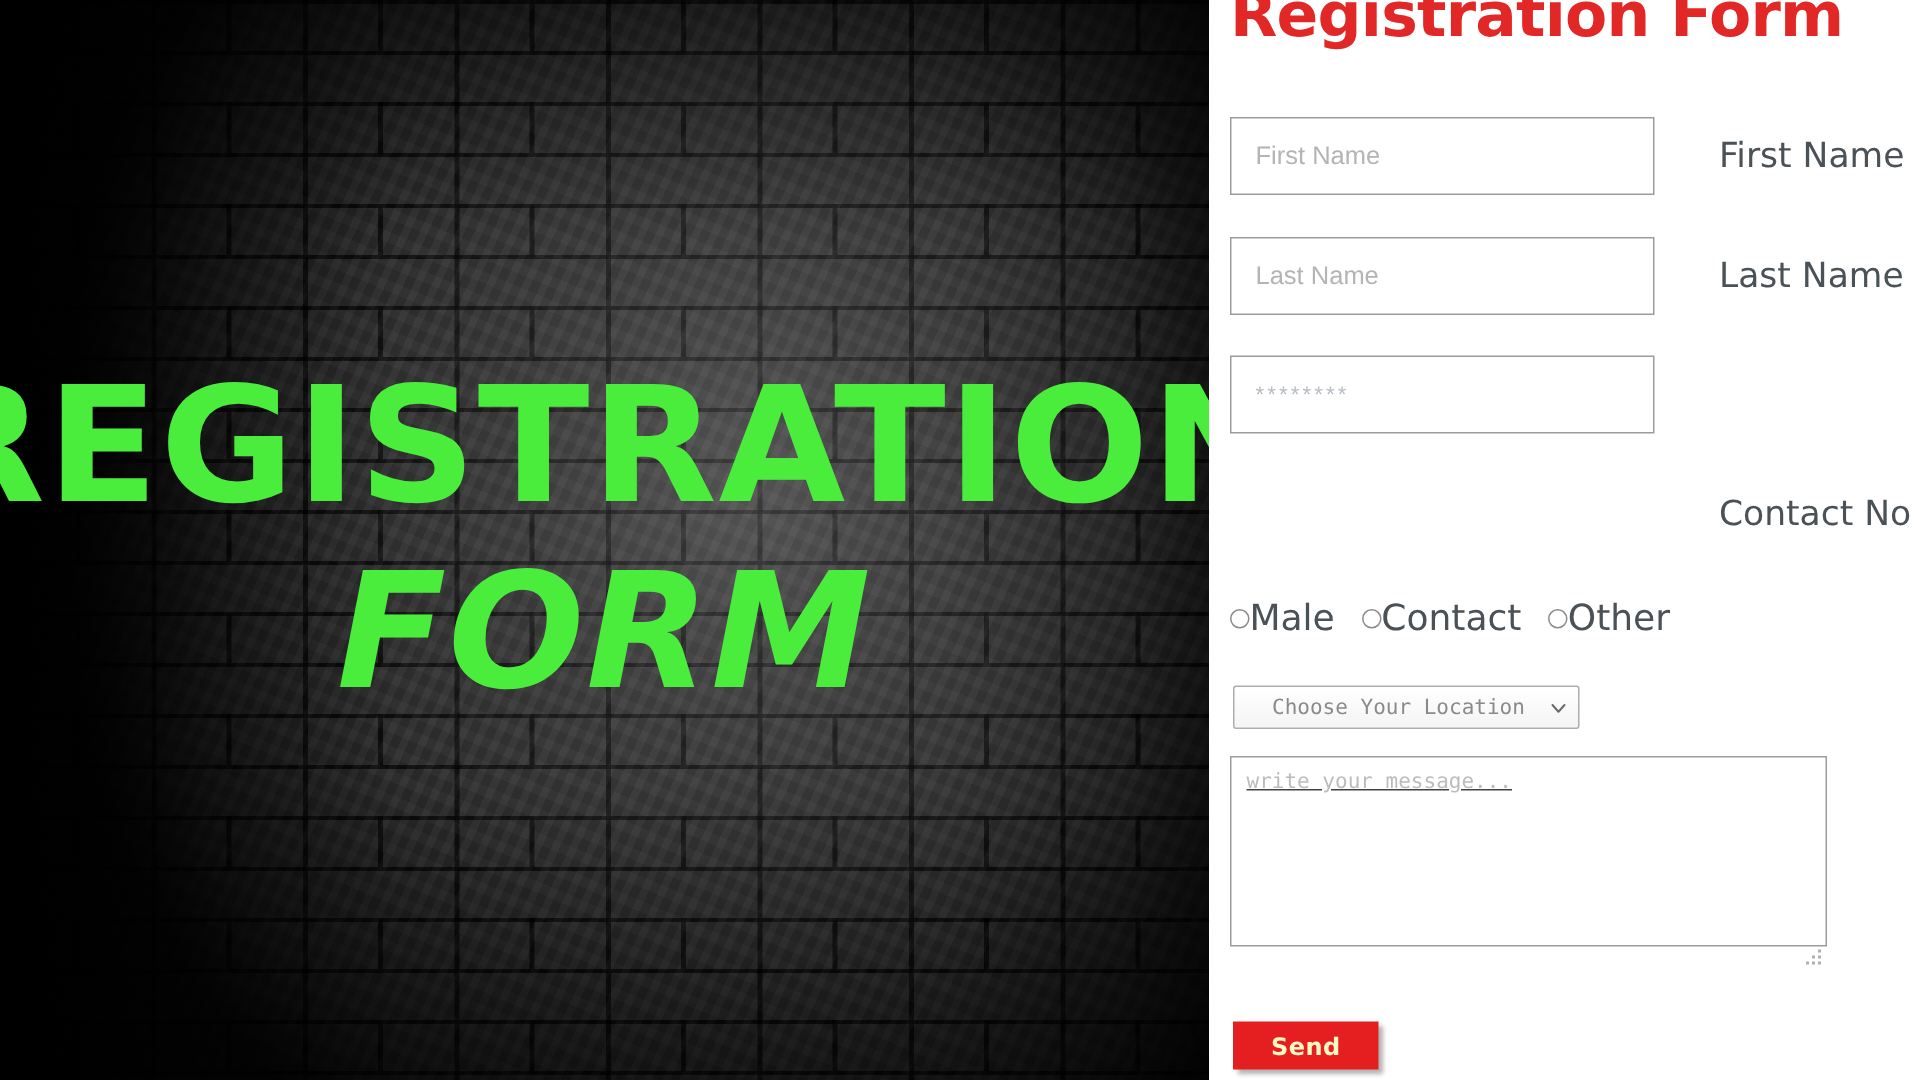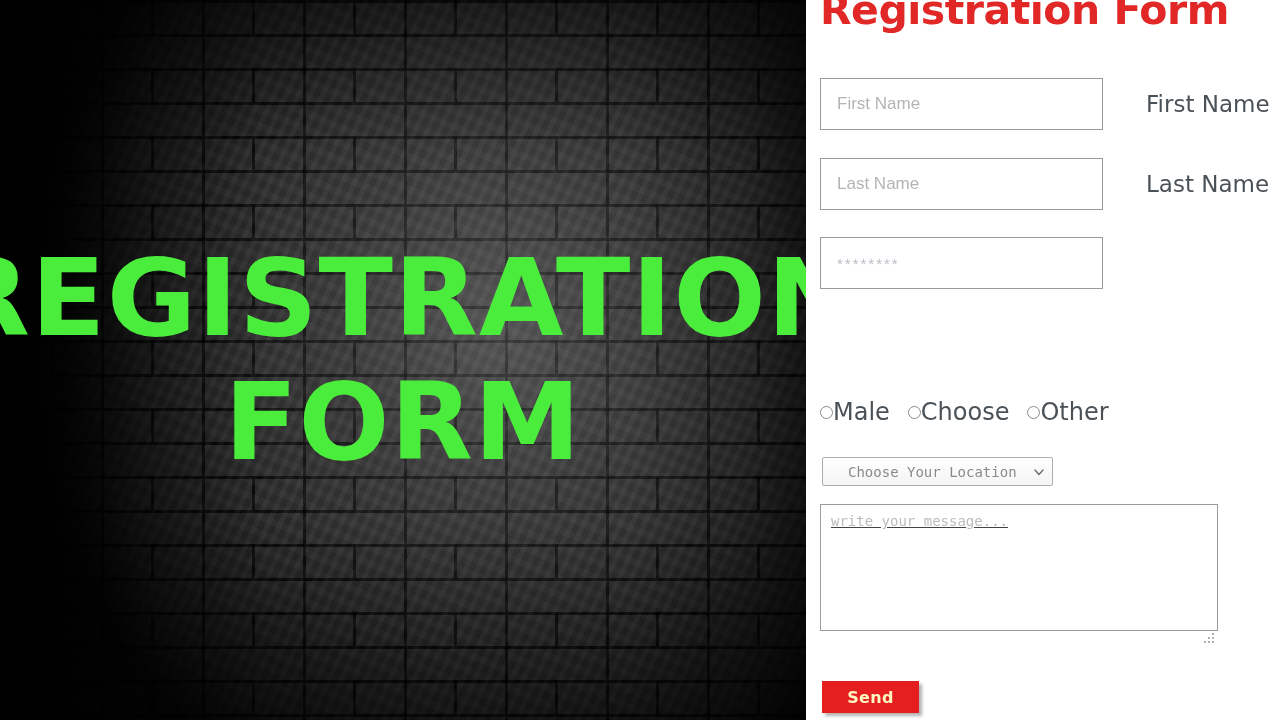--- a/index.html
+++ b/index.html
@@ -148,20 +148,21 @@
     letter-spacing: 1px;
     white-space: nowrap;
   }
   .hero-line-1 {
     font-size: 107px;
     transform: scaleX(1.02);
   }
   .hero-line-2 {
     font-size: 107px;
     margin-top: 26px;
+    font-style: italic;
   }
 
   
   .right-panel {
     position: absolute;
     left: 806px;
     top: 0;
     width: 474px;
     height: 720px;
     background: #ffffff;
@@ -375,30 +376,31 @@
     <div class="field-row" style="top:158px;">
       <input class="text-input" type="text" placeholder="Last Name" style="">
       <div class="field-label">Last Name</div>
     </div>
 
     <div class="field-row" style="top:237px;">
       <input class="text-input pw-input" type="text" placeholder="********" style="">
     </div>
 
     <div class="field-row" style="top:317px;">
+      <div class="field-label">Contact No</div>
     </div>
 
     <div class="gender-row">
       <label class="radio-group">
         <span class="radio-dot"></span>
         <span class="radio-label">Male</span>
       </label>
       <label class="radio-group">
         <span class="radio-dot"></span>
-        <span class="radio-label">Choose</span>
+        <span class="radio-label">Contact</span>
       </label>
       <label class="radio-group">
         <span class="radio-dot"></span>
         <span class="radio-label">Other</span>
       </label>
     </div>
 
     <select class="location-select">
       <option>Choose Your Location</option>
     </select>

